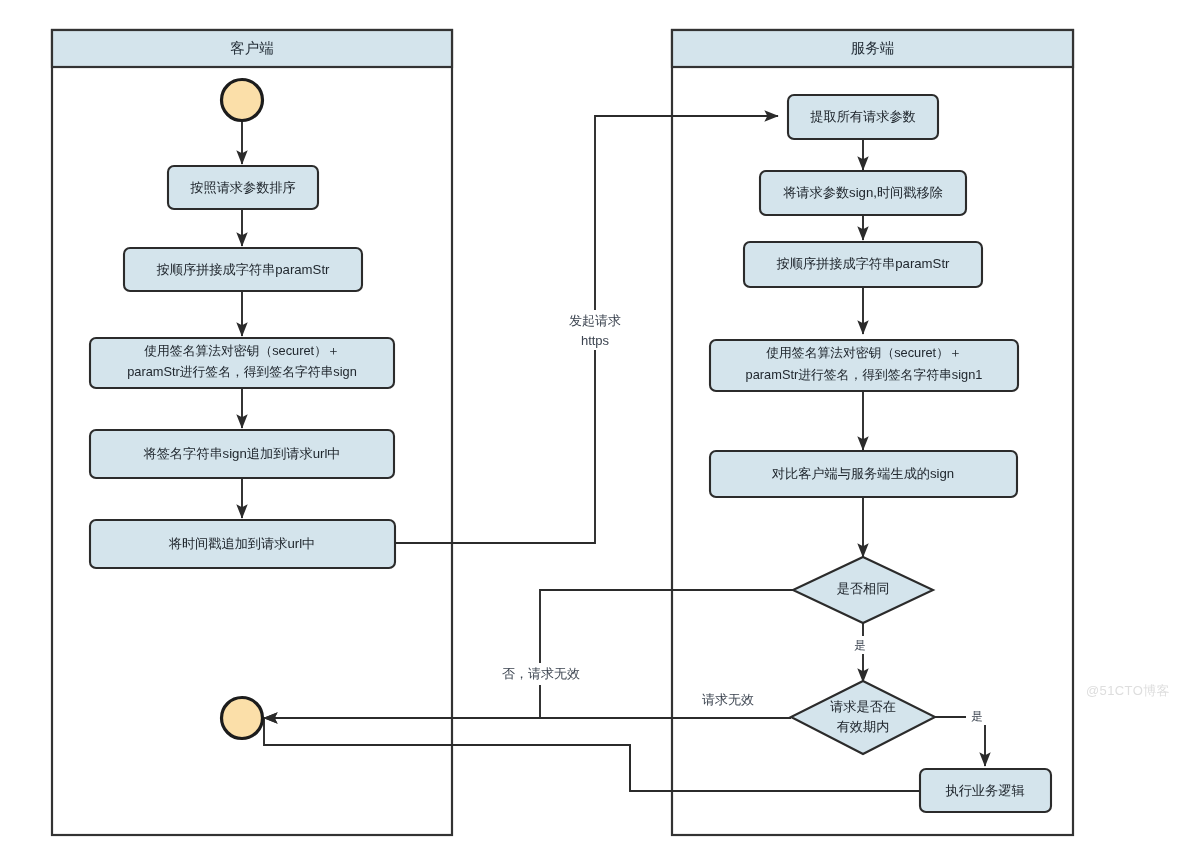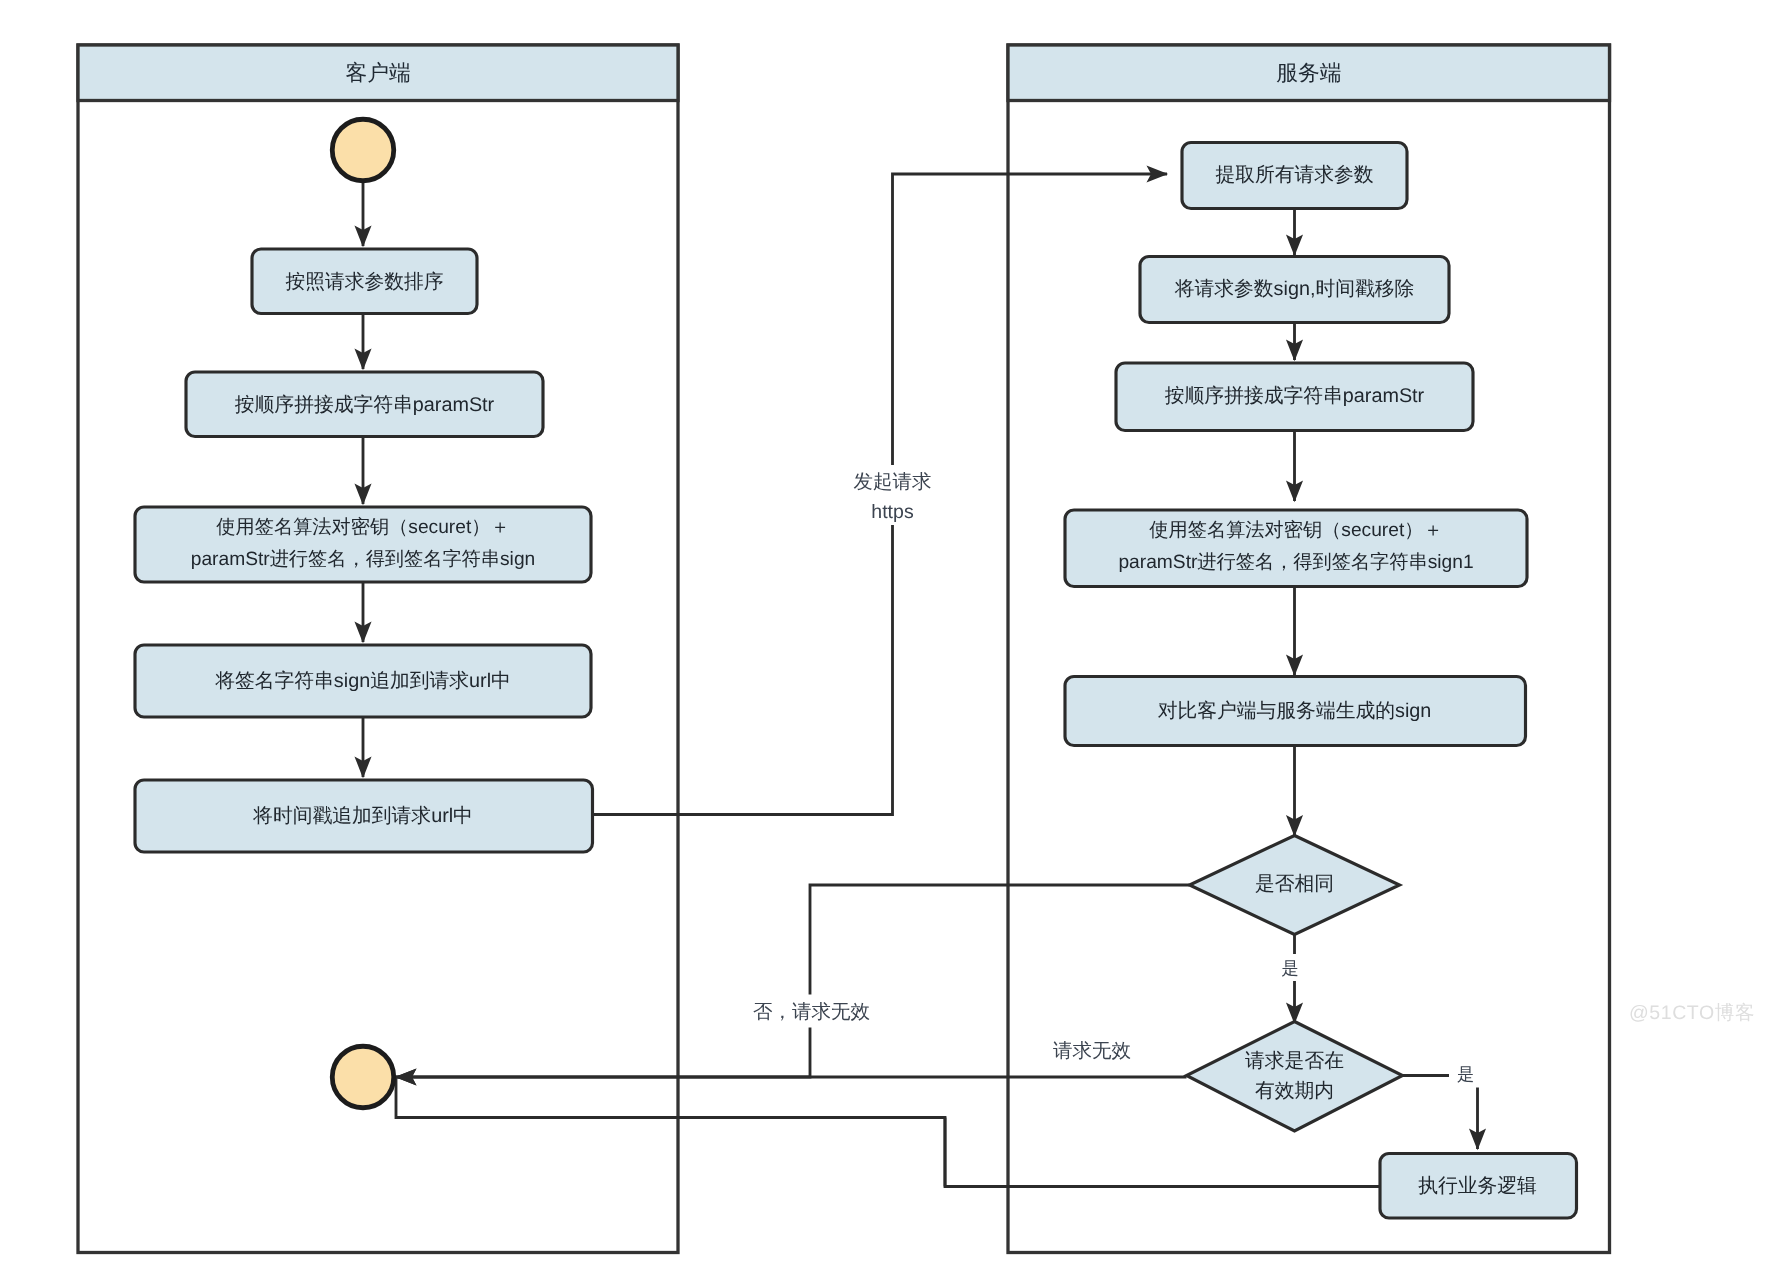--- a/index.html
+++ b/index.html
@@ -82,21 +82,21 @@
     fill: #3c4450;
     text-anchor: middle;
     dominant-baseline: middle;
   }
   .edge-label.tiny {
     font-size: 11.5px;
   }
   .watermark {
     position: absolute;
     right: 14px;
-    bottom: 26px;
+    bottom: 10px;
     font-family: "Liberation Sans", "DejaVu Sans", sans-serif;
     font-size: 13px;
     color: #dedede;
     letter-spacing: 0.4px;
     user-select: none;
   }
 </style>
 </head>
 <body>
 

